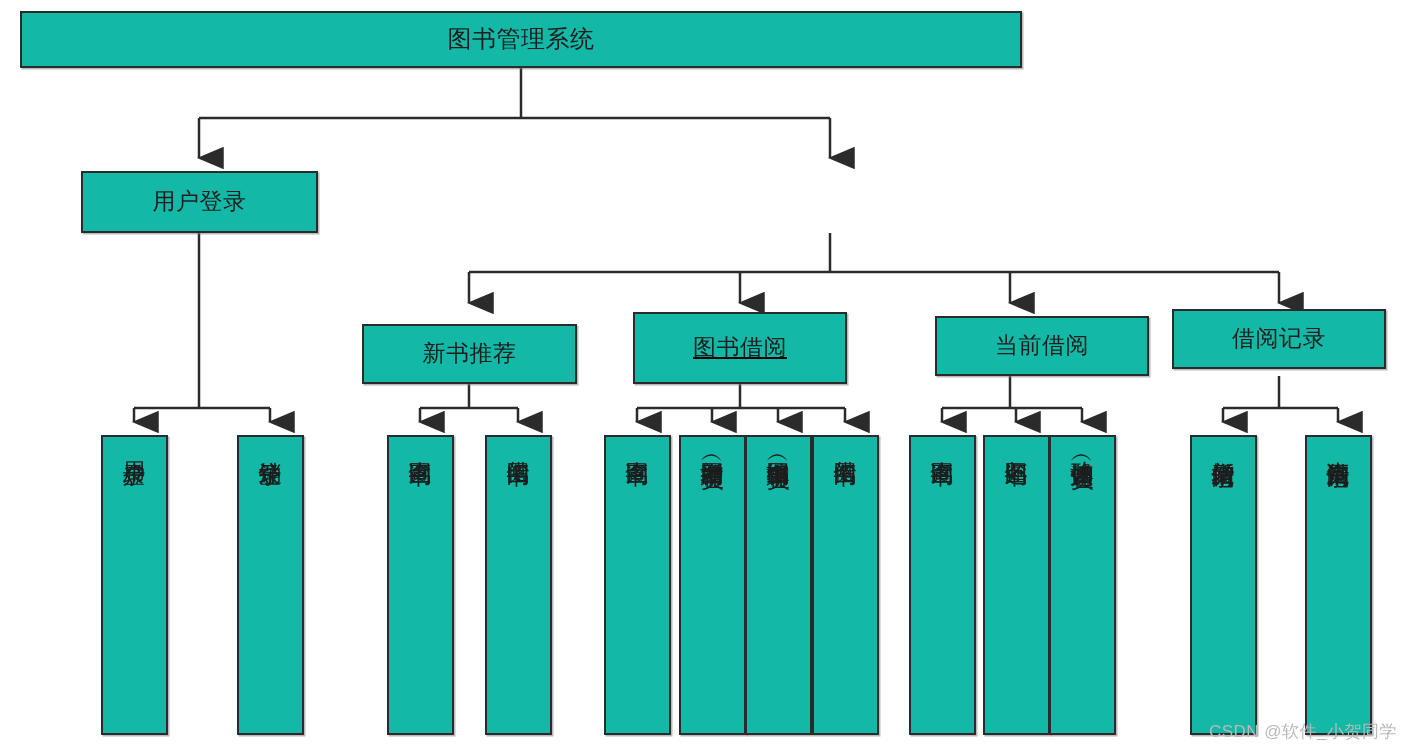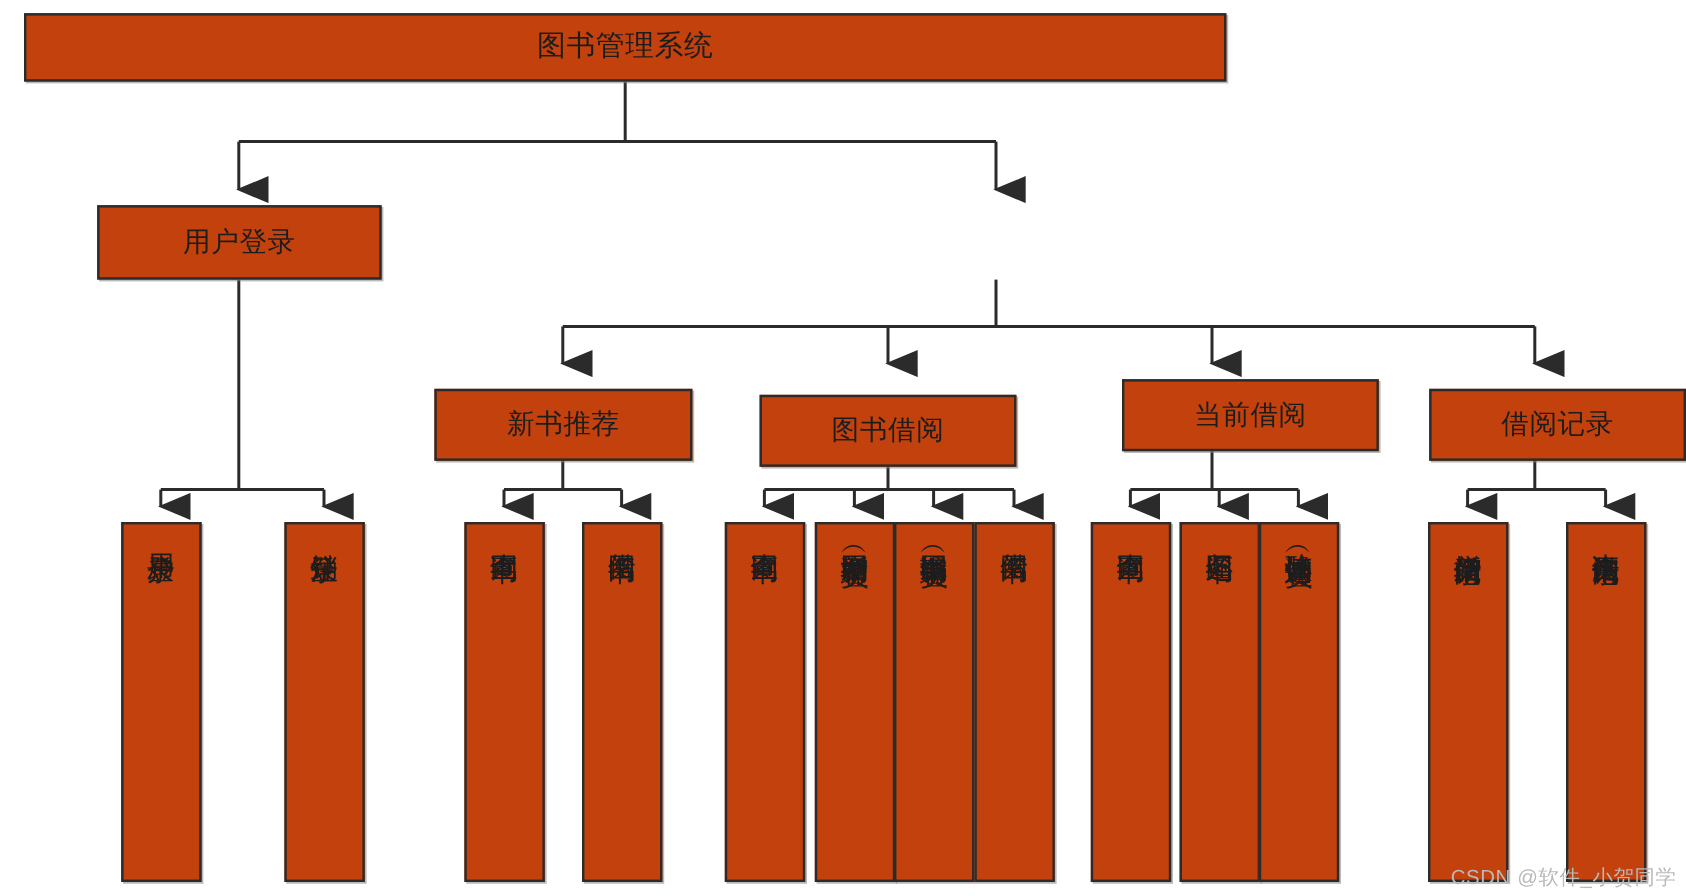--- a/index.html
+++ b/index.html
@@ -23,21 +23,21 @@
     left: 0;
     top: 0;
     width: 1405px;
     height: 747px;
     pointer-events: none;
   }
   .node {
     position: absolute;
     box-sizing: border-box;
     border: 2.5px solid #2b2b2b;
-    background: #c2410c;
+    background: #14b8a6;
     display: flex;
     align-items: center;
     justify-content: center;
     box-shadow: 1.5px 1.5px 0 rgba(130,130,130,0.55);
   }
   .node-label {
     color: #1d1d1d;
     font-size: 23px;
     line-height: 1.18;
     letter-spacing: 0.5px;
@@ -132,27 +132,27 @@
     <span class="node-label">图书管理系统</span>
   </div>
 
   <div class="node" style="left: 81px; top: 171px; width: 237px; height: 62px;">
     <span class="node-label">用户登录</span>
   </div>
 
   <div class="node" style="left: 362px; top: 324px; width: 215px; height: 60px;">
     <span class="node-label">新书推荐</span>
   </div>
-  <div class="node" style="left: 633px; top: 329px; width: 214px; height: 60px;">
+  <div class="node" style="left: 633px; top: 312px; width: 214px; height: 72px; text-decoration: underline;">
     <span class="node-label">图书借阅</span>
   </div>
   <div class="node" style="left: 903px; top: 316px; width: 214px; height: 60px; margin-left: 32px;">
     <span class="node-label">当前借阅</span>
   </div>
-  <div class="node" style="left: 1172px; top: 324px; width: 214px; height: 60px; margin-left: 19px;">
+  <div class="node" style="left: 1172px; top: 309px; width: 214px; height: 60px;">
     <span class="node-label">借阅记录</span>
   </div>
 
   <div class="node leaf" style="left: 101px; top: 435px; width: 67px; height: 300px;">
     <span class="node-label">用户登录</span>
   </div>
   <div class="node leaf" style="left: 237px; top: 435px; width: 67px; height: 300px;">
     <span class="node-label">注销登录</span>
   </div>
 

